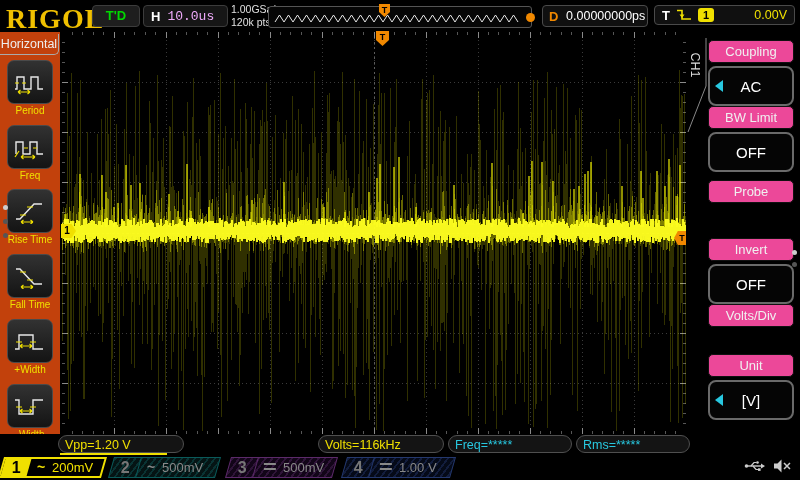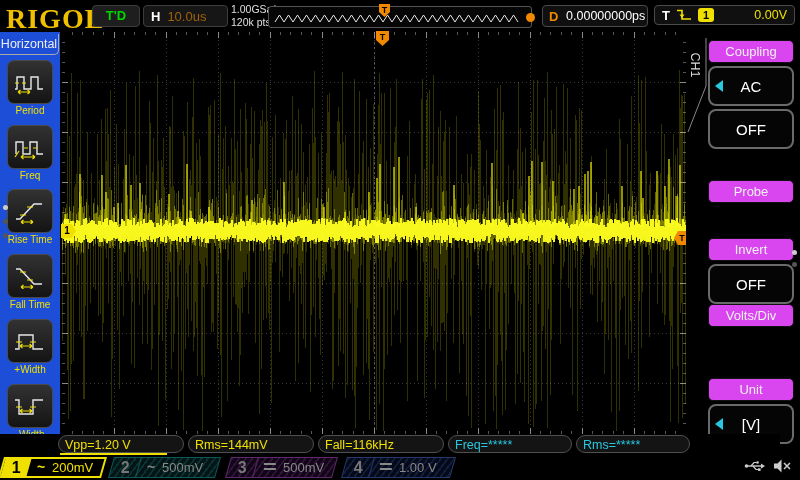--- a/index.html
+++ b/index.html
@@ -9,21 +9,21 @@
   
   .topbar{position:absolute;left:0;top:0;width:800px;height:32px;background:#000;}
   .logo{position:absolute;left:6px;top:3px;font-family:"Liberation Serif",serif;
         font-weight:bold;font-size:28px;letter-spacing:1px;color:#f0c000;}
   .badge-td{position:absolute;left:92px;top:5px;width:46px;height:20px;background:#1e1e1e;
         border:1px solid #3c3c3c;border-radius:4px;color:var(--green);font-weight:bold;
         font-size:13px;text-align:center;line-height:20px;}
   .hbox{position:absolute;left:143px;top:5px;width:83px;height:20px;background:#161616;
         border:1px solid #3c3c3c;border-radius:4px;display:flex;align-items:center;}
   .hbox .hl{font-weight:bold;font-size:13px;color:#fff;padding:0 7px;}
-  .hbox .tb{font-size:13px;color:#a16207;}
+  .hbox .tb{font-size:13px;color:#f0abfc;font-family:Liberation Mono, monospace;}
   .srate{position:absolute;left:231px;top:3px;font-size:10.5px;line-height:13px;color:#e0e0e0;}
   .preview{position:absolute;left:268px;top:6px;width:262px;height:20px;background:#060606;
         border:1px solid #555;border-radius:3px;}
   .preview svg{position:absolute;left:4px;top:2px;}
   .pv-tmark{position:absolute;top:-3px;width:11px;height:13px;background:var(--orange);
         color:#000;font-weight:bold;font-size:9px;text-align:center;line-height:12px;
         clip-path:polygon(0 0,100% 0,100% 62%,50% 100%,0 62%);}
   .pv-dot{position:absolute;right:-4px;top:6px;width:9px;height:9px;border-radius:50%;
         background:var(--orange);}
   .dbox{position:absolute;left:542px;top:5px;width:104px;height:20px;background:#101010;
@@ -31,21 +31,21 @@
   .dbox .dl{color:var(--orange);font-weight:bold;font-size:13px;padding:0 6px;}
   .dbox .dv{flex:1;text-align:center;font-size:12.5px;color:#fff;}
   .tbox{position:absolute;left:654px;top:5px;width:141px;height:20px;background:#101010;
         border:1px solid #4a4a4a;border-radius:4px;display:flex;align-items:center;gap:5px;padding:0 7px;box-sizing:border-box;}
   .tbox .tl{color:#fff;font-weight:bold;font-size:13px;}
   .tsrc{width:16px;height:14px;background:var(--yellow);color:#000;font-weight:bold;font-size:11px;
         text-align:center;line-height:14px;border-radius:3px;}
   .tlvl{margin-left:auto;color:var(--yellow);font-size:12.5px;}
 
   
-  .leftmenu{position:absolute;left:0;top:32px;width:60px;height:424px;background:#1d4ed8;}
+  .leftmenu{position:absolute;left:0;top:32px;width:60px;height:424px;background:#c2410c;}
   .lm-title{position:absolute;left:0;top:2px;width:58px;height:20px;color:#eee;font-size:12.5px;
         text-align:center;line-height:20px;border-bottom:1px solid #aaa;border-right:1px solid #aaa;
         border-radius:0 0 5px 0;}
   .lm-item{position:absolute;left:7px;width:46px;text-align:center;}
   .lm-btn{width:46px;height:44px;background:linear-gradient(#323232,#141414);
         border:1px solid #4a4a4a;border-radius:7px;box-sizing:border-box;
         display:flex;align-items:center;justify-content:center;}
   .lm-label{margin-top:1px;color:var(--yellow);font-size:10px;white-space:nowrap;}
   .pagedots{position:absolute;left:3px;top:164px;}
   .pagedots i{display:block;width:5px;height:5px;border-radius:50%;background:#555;margin:9px 0;}
@@ -65,21 +65,21 @@
         clip-path:polygon(30% 0,100% 0,100% 100%,30% 100%,0 50%);}
   .mk-ch1{left:-1px;width:15px;height:14px;background:var(--yellow);font-size:10px;
         text-align:center;line-height:14px;padding-right:3px;box-sizing:border-box;
         clip-path:polygon(0 0,70% 0,100% 50%,70% 100%,0 100%);}
 
   
   .rightmenu{position:absolute;left:686px;top:32px;width:114px;height:424px;background:#000;}
   .ch-vtab{position:absolute;left:-11px;top:26px;width:40px;text-align:center;color:#ddd;
         font-size:12.5px;transform:rotate(90deg);}
   .rm-item{position:absolute;left:22px;width:86px;}
-  .rm-label{height:21px;background:#d946ef;border:1px solid #111;border-radius:5px;color:#f0f0f0;
+  .rm-label{height:21px;background:#ec4899;border:1px solid #111;border-radius:5px;color:#f0f0f0;
         font-size:13px;text-align:center;line-height:21px;}
   .rm-value{margin-top:3px;height:36px;background:#050505;border:2px solid #6a6a6a;border-radius:8px;
         color:#fff;font-size:15px;display:flex;align-items:center;justify-content:center;position:relative;}
   .sub-arrow{position:absolute;left:5px;top:50%;margin-top:-6px;width:0;height:0;
         border:6px solid transparent;border-right:8px solid var(--cyan);border-left:none;}
 
   
   .measrow{position:absolute;left:0;top:434px;width:780px;height:22px;background:#000;}
   .meas{position:absolute;top:1px;height:18px;background:#141414;border:1px solid #4f4f4f;
         border-radius:9px;font-size:12.5px;line-height:18px;padding-left:6px;box-sizing:border-box;}
@@ -464,56 +464,55 @@
     </svg>
 
     <div class="rm-item" style="top:8px">
       <div class="rm-label">Coupling</div>
       <div class="rm-value">
         <span class="sub-arrow"></span>
         <span>AC</span>
       </div>
     </div>
     <div class="rm-item" style="top:74px">
+      <div class="rm-label">BW Limit</div>
       <div class="rm-value">
         <span>OFF</span>
       </div>
     </div>
     <div class="rm-item" style="top:148px">
       <div class="rm-label">Probe</div>
     </div>
     <div class="rm-item" style="top:206px">
       <div class="rm-label">Invert</div>
       <div class="rm-value">
         <span>OFF</span>
       </div>
     </div>
     <div class="rm-item" style="top:272px">
       <div class="rm-label">Volts/Div</div>
     </div>
-    <div class="rm-item" style="top:346px">
+    <div class="rm-item" style="top:322px">
       <div class="rm-label">Unit</div>
       <div class="rm-value">
         <span class="sub-arrow"></span>
         <span>[V]</span>
       </div>
     </div>
   </div>
   <div class="rdots">
       <i class="on"></i>
       <i></i>
     </div>
 
   <div class="measrow">
     <div class="meas sel" style="left:58px;width:126px">
       <span class="c-y">Vpp=1.20 V</span></div>
-    <div class="meas" style="left:188px;width:126px">
-      <span class="c-y">Rms=144mV</span></div>
     <div class="meas" style="left:318px;width:126px">
-      <span class="c-y">Fall=116kHz</span></div>
+      <span class="c-y">Volts=116kHz</span></div>
     <div class="meas" style="left:448px;width:124px">
       <span class="c-c">Freq=*****</span></div>
     <div class="meas" style="left:576px;width:114px">
       <span class="c-c">Rms=*****</span></div>
   </div>
 
   <div class="chbar">
     <div class="chtab c1">
       <div class="num">
           <span class="us">1</span>

